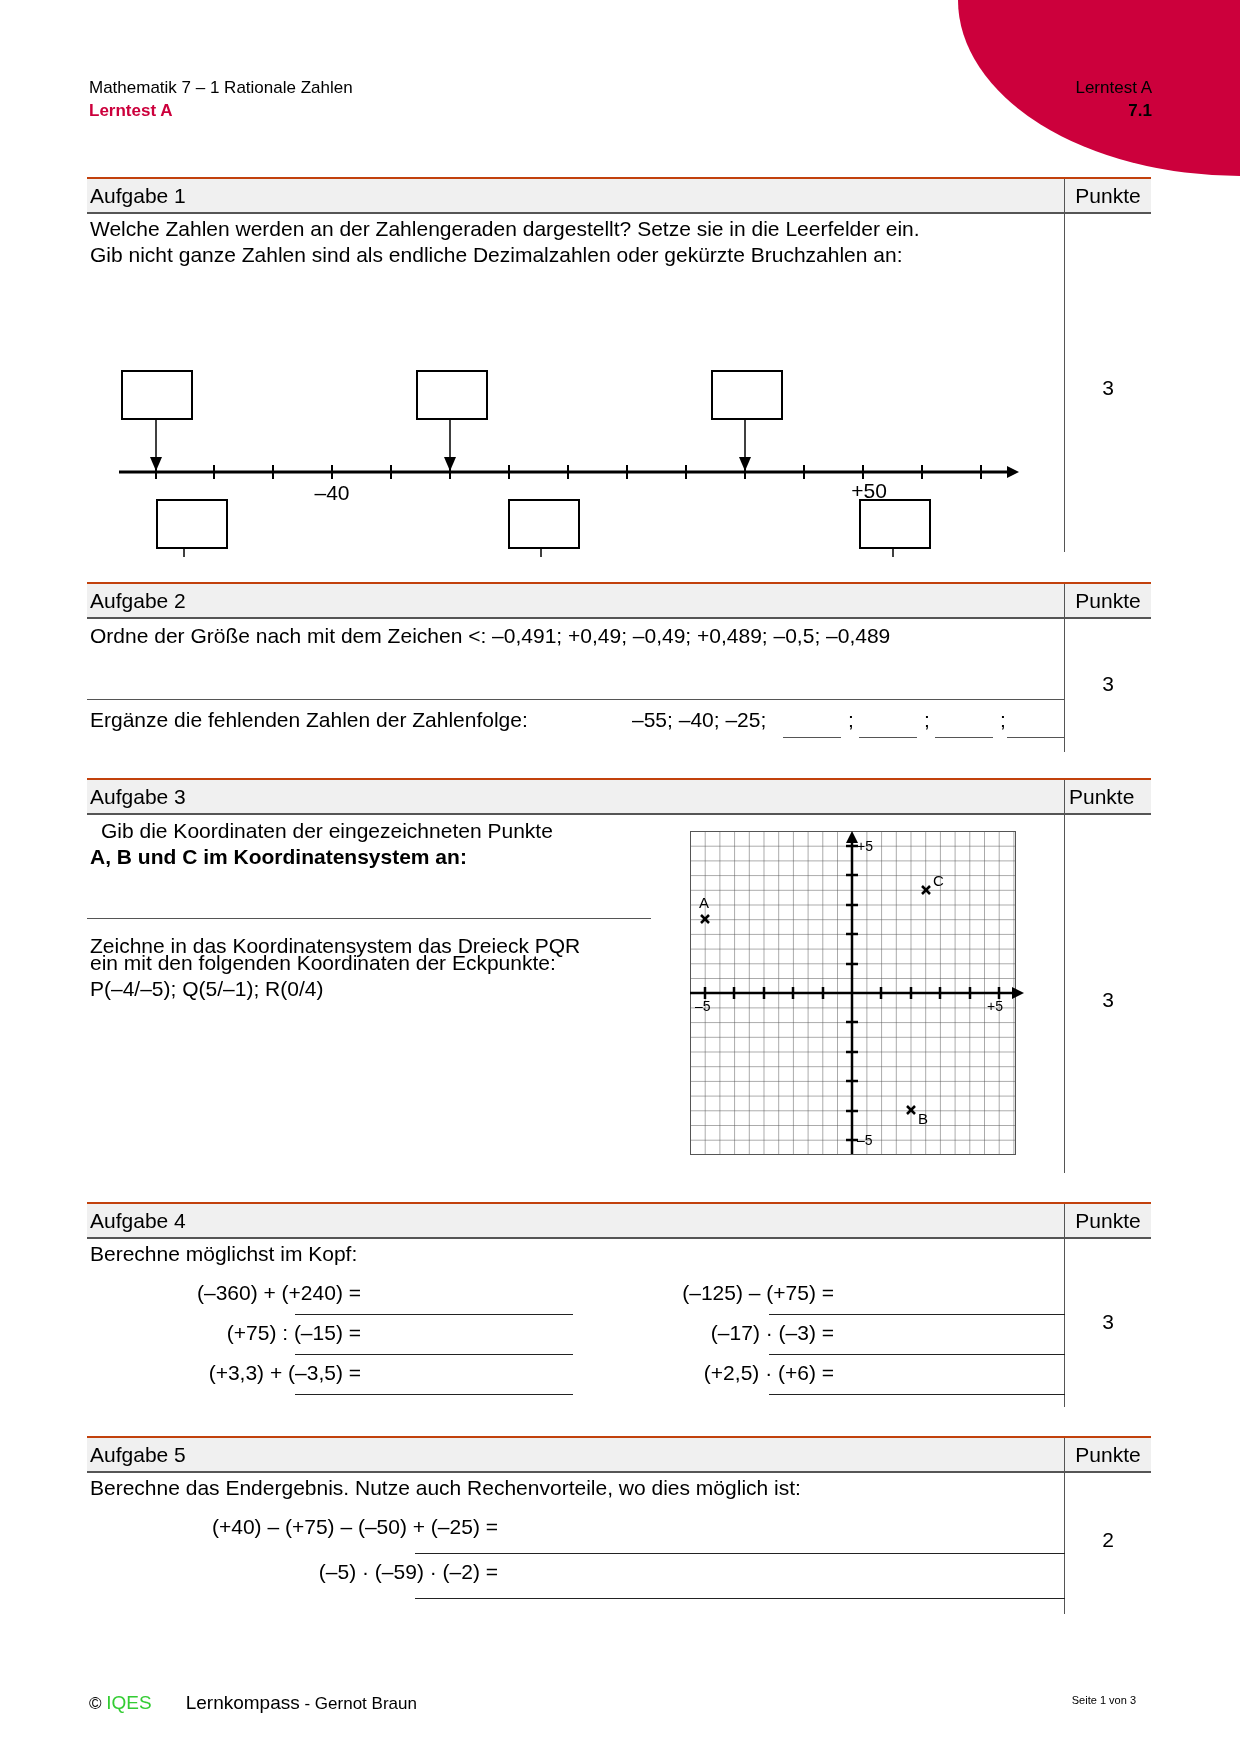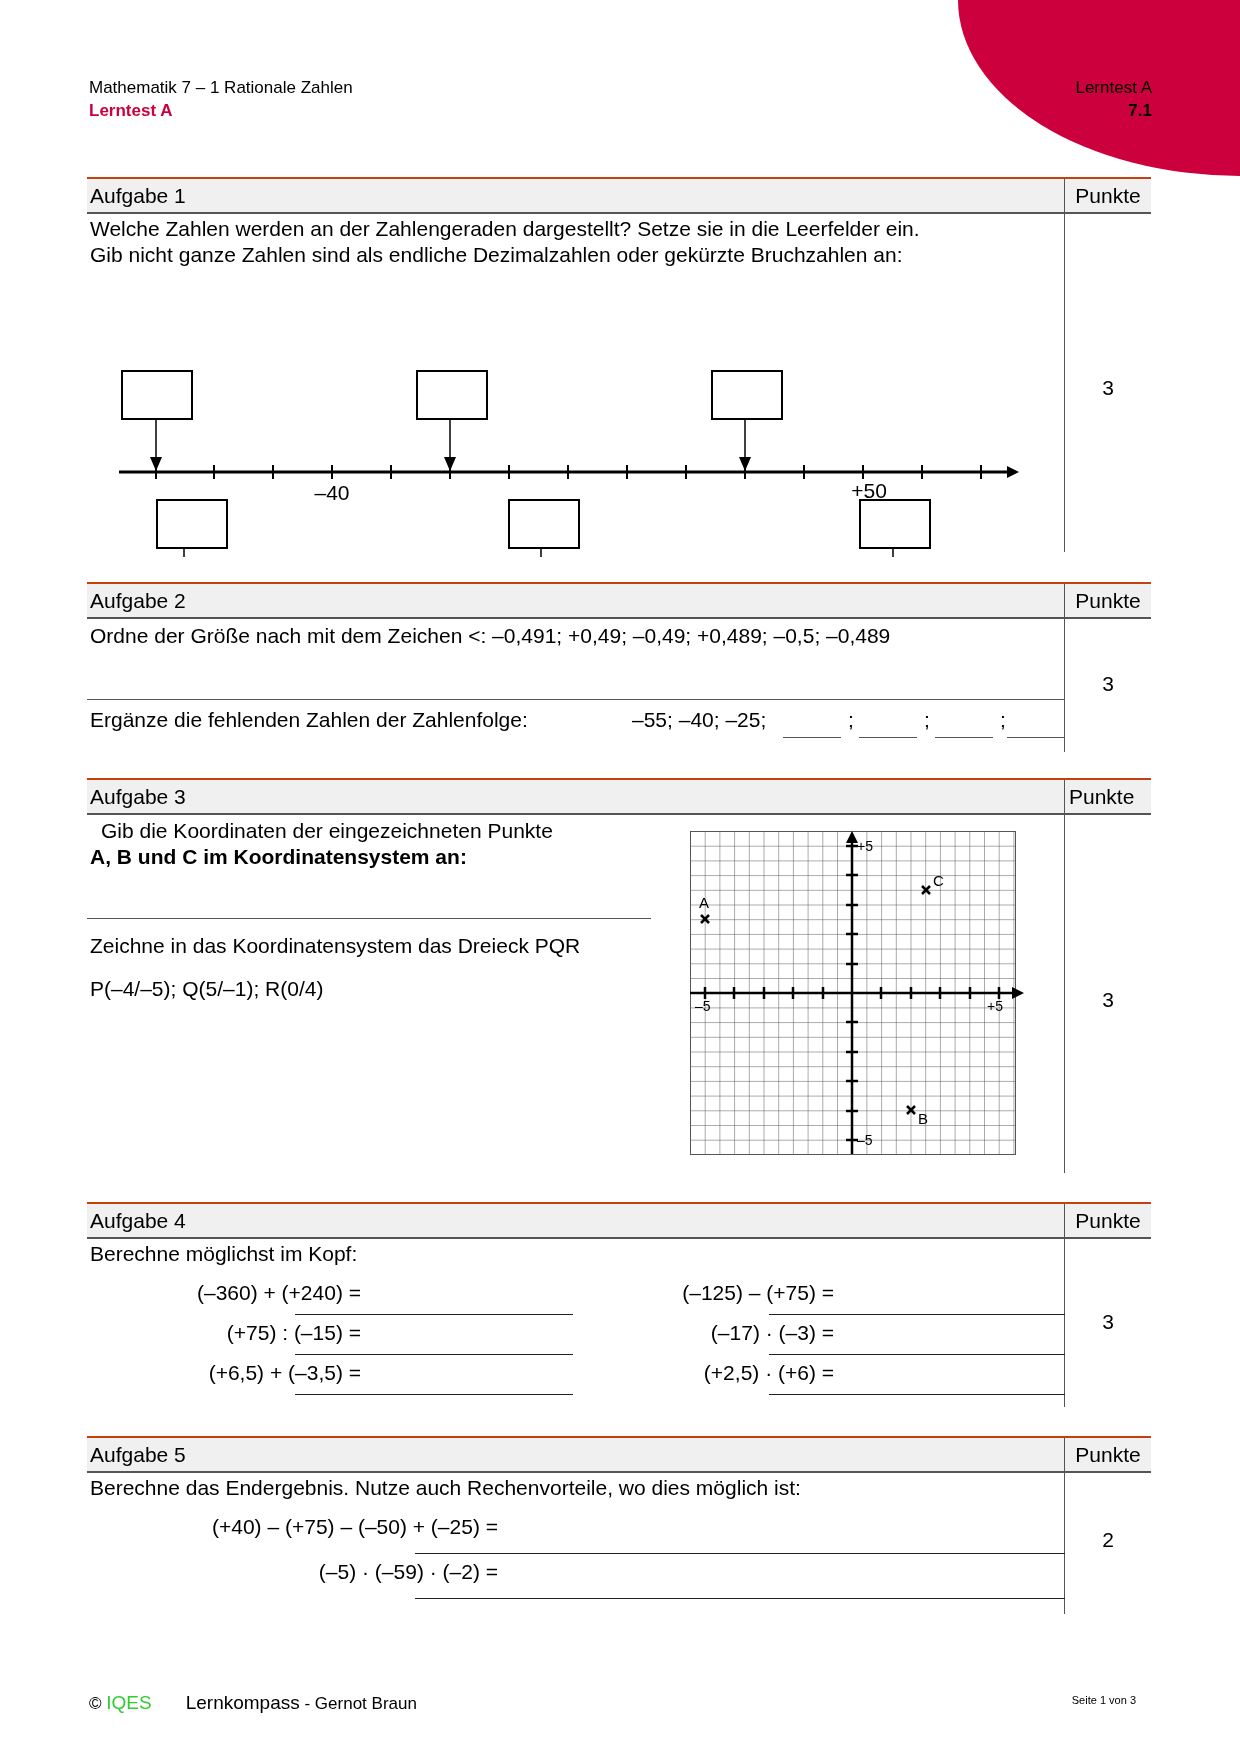--- a/index.html
+++ b/index.html
@@ -168,20 +168,21 @@
   <div class="task-head">
     <span class="title">Aufgabe 3</span>
     <span class="pts-label" style="text-align:left; padding-left:4px; width:82px;">Punkte</span>
   </div>
   <div class="pts-col" style="top:37px; height:358px;"></div>
   <div class="pts-val" style="right:0; top:210px;">3</div>
   <div class="txt" style="left:14px; top:39px;text-align:center;">Gib die Koordinaten der eingezeichneten Punkte</div>
   <div class="txt" style="left:3px; top:65px;font-weight:bold;">A, B und C im Koordinatensystem an:</div>
   <div class="hline" style="left:0; top:140px; width:564px;"></div>
   <div class="txt" style="left:3px; top:154px;">Zeichne in das Koordinatensystem das Dreieck PQR</div>
+  <div class="txt" style="left:3px; top:171px;">ein mit den folgenden Koordinaten der Eckpunkte:</div>
   <div class="txt" style="left:3px; top:197px;">P(–4/–5); Q(5/–1); R(0/4)</div>
 
   <svg class="abs" style="left:603px; top:53px;" width="340" height="336">
     <defs>
       <pattern id="g" width="14.7" height="14.7" patternUnits="userSpaceOnUse">
         <path d="M14.7 0 L0 0 0 14.7" fill="none" stroke="#555" stroke-width="1"></path>
       </pattern>
     </defs>
     <rect x="0.5" y="0.5" width="325" height="323" fill="url(#g)" stroke="#555" stroke-width="1"></rect>
 
@@ -240,21 +241,21 @@
     <span class="pts-label">Punkte</span>
   </div>
   <div class="pts-col" style="top:37px; height:168px;"></div>
   <div class="pts-val" style="right:0; top:108px;">3</div>
   <div class="txt" style="left:3px; top:38px;">Berechne möglichst im Kopf:</div>
 
   <div class="eqr" style="right:790px; top:79px;">(–360) + (+240) =</div>
   <div class="bline" style="left:208px; top:112px; width:278px;"></div>
   <div class="eqr" style="right:790px; top:119px;">(+75) : (–15) =</div>
   <div class="bline" style="left:208px; top:152px; width:278px;"></div>
-  <div class="eqr" style="right:790px; top:159px;">(+6,5) + (–3,5) =</div>
+  <div class="eqr" style="right:790px; top:159px;">(+3,3) + (–3,5) =</div>
   <div class="bline" style="left:208px; top:192px; width:278px;"></div>
 
   <div class="eqr" style="right:317px; top:79px;">(–125) – (+75) =</div>
   <div class="bline" style="left:682px; top:112px; width:296px;"></div>
   <div class="eqr" style="right:317px; top:119px;">(–17) · (–3) =</div>
   <div class="bline" style="left:682px; top:152px; width:296px;"></div>
   <div class="eqr" style="right:317px; top:159px;">(+2,5) · (+6) =</div>
   <div class="bline" style="left:682px; top:192px; width:296px;"></div>
 </div>
 

